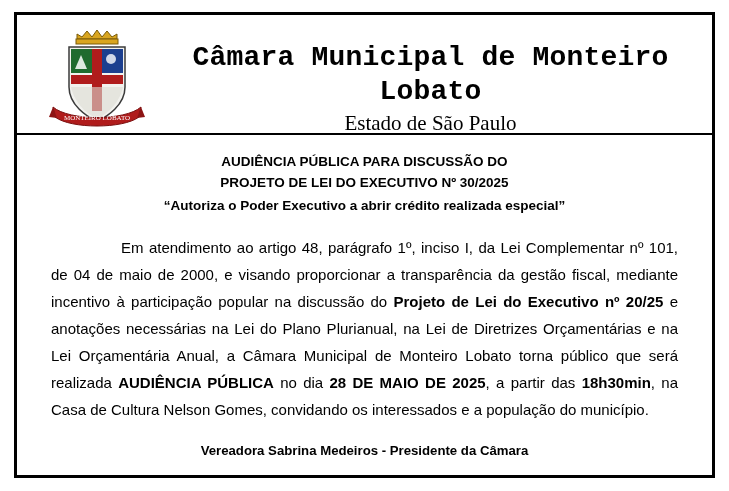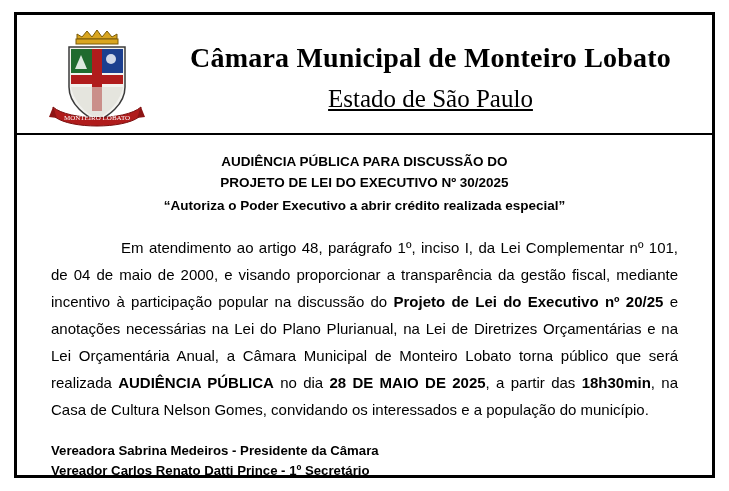--- a/index.html
+++ b/index.html
@@ -44,32 +44,31 @@
     height: 108px;
   }
   .header-text {
     position: absolute;
     left: 150px;
     right: 18px;
     top: 26px;
     text-align: center;
   }
   .title-main {
-    font-family: Liberation Serif, serif;
+    font-family: Liberation Mono, monospace;
     font-weight: bold;
     font-size: 28px;
     line-height: 34px;
     letter-spacing: 0.2px;
   }
   .title-sub {
     font-family: "Liberation Serif", serif;
-    font-size: 25px;
+    font-size: 21px;
     line-height: 28px;
-    margin-top: 10px;
-    text-decoration: underline;
+    margin-top: 0;
   }
   .divider {
     width: 100%;
     height: 2px;
     background: #000000;
   }
   .body-area {
     padding: 16px 34px 10px 34px;
   }
   .notice-block {
@@ -92,21 +91,21 @@
   }
   .paragraph .indent {
     display: inline-block;
     width: 70px;
   }
   .paragraph b {
     font-weight: bold;
   }
   .signatures {
     margin-top: 18px;
-    text-align: left;
+    text-align: center;
     font-size: 13.2px;
     font-weight: bold;
     line-height: 20px;
   }
   
   .crest svg { display: block; }
 </style>
 </head>
 <body>
 
@@ -157,18 +156,17 @@
         <div>PROJETO DE LEI DO EXECUTIVO Nº 30/2025</div>
         <div class="notice-line-3">“Autoriza o Poder Executivo a abrir crédito realizada especial”</div>
       </div>
 
       <div class="paragraph">
         <span class="indent"></span><span>Em atendimento ao artigo 48, parágrafo 1º, inciso I, da Lei Complementar nº 101, de 04 de maio de 2000, e visando proporcionar a transparência da gestão fiscal, mediante incentivo à participação popular na discussão do </span><b>Projeto de Lei do Executivo nº 20/25</b><span> e anotações necessárias na Lei do Plano Plurianual, na Lei de Diretrizes Orçamentárias e na Lei Orçamentária Anual, a Câmara Municipal de Monteiro Lobato torna público que será realizada </span><b>AUDIÊNCIA PÚBLICA</b><span> no dia </span><b>28 DE MAIO DE 2025</b><span>, a partir das </span><b>18h30min</b><span>, na Casa de Cultura Nelson Gomes, convidando os interessados e a população do município.</span>
       </div>
 
       <div class="signatures">
         <div>Vereadora Sabrina Medeiros - Presidente da Câmara</div>
-        <div>Vereador Carlos Renato Datti Prince - 1º Secretário</div>
       </div>
 
     </div>
   </div>
 </div>
 
 </body></html>

